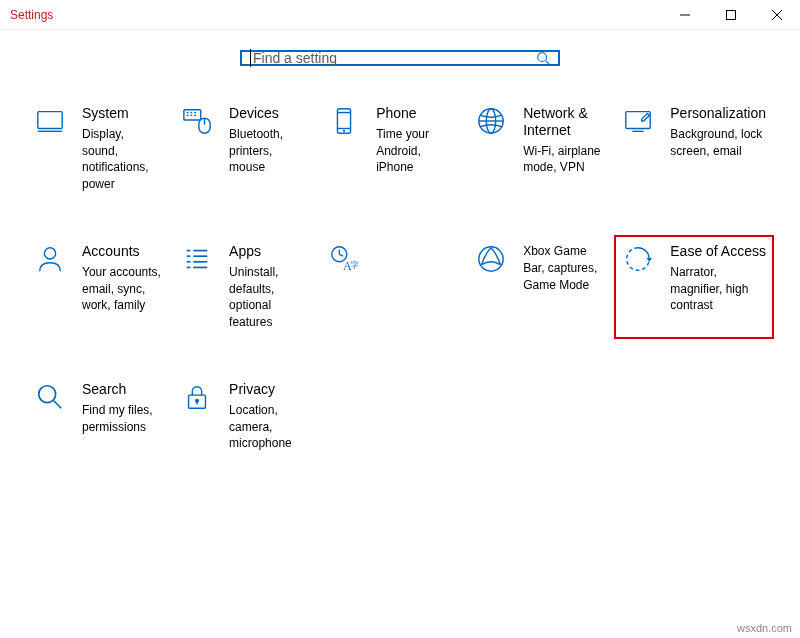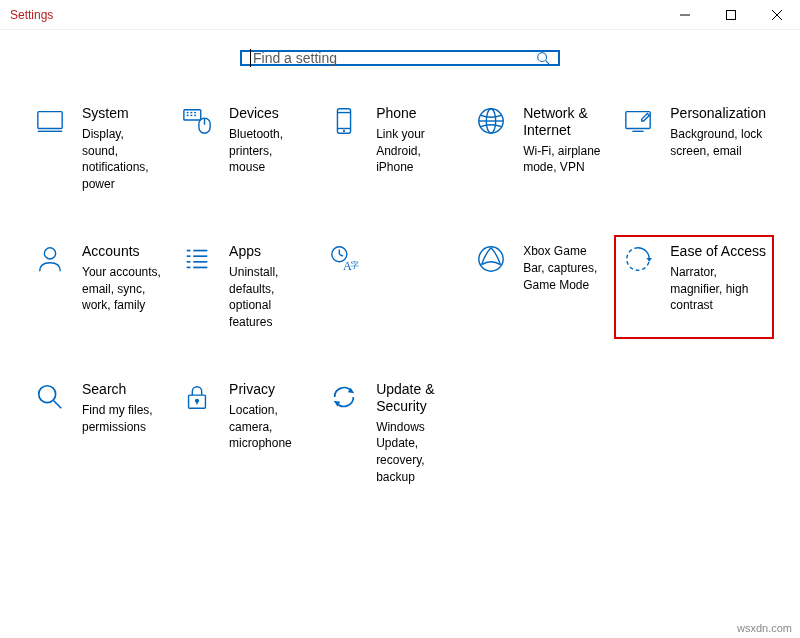--- a/index.html
+++ b/index.html
@@ -187,21 +187,21 @@
     <div class="tile-icon">
       <svg width="30" height="30" viewBox="0 0 32 32" fill="none" stroke="#0067c0" stroke-width="1.5">
           <rect x="9" y="3" width="14" height="26" rx="2"></rect>
           <line x1="9" y1="7" x2="23" y2="7"></line>
           <line x1="9" y1="24" x2="23" y2="24"></line>
           <circle cx="16" cy="26.5" r="0.5" fill="#0067c0"></circle>
         </svg>
     </div>
     <div class="tile-text">
       <div class="tile-title">Phone</div>
-      <div class="tile-desc">Link your Android, iPhone</div>
+      <div class="tile-desc">Time your Android, iPhone</div>
     </div>
   </div>
 
   <div class="tile">
     <div class="tile-icon">
       <svg width="30" height="30" viewBox="0 0 32 32" fill="none" stroke="#0067c0" stroke-width="1.5">
           <circle cx="16" cy="16" r="13"></circle>
           <ellipse cx="16" cy="16" rx="5" ry="13"></ellipse>
           <line x1="3" y1="16" x2="29" y2="16"></line>
           <path d="M5 10 Q16 14 27 10"></path>
@@ -321,30 +321,16 @@
           <circle cx="16" cy="20" r="1.5" fill="#0067c0"></circle>
           <line x1="16" y1="21" x2="16" y2="24"></line>
         </svg>
     </div>
     <div class="tile-text">
       <div class="tile-title">Privacy</div>
       <div class="tile-desc">Location, camera, microphone</div>
     </div>
   </div>
 
-  <div class="tile">
-    <div class="tile-icon">
-      <svg width="30" height="30" viewBox="0 0 32 32" fill="none" stroke="#0067c0" stroke-width="1.8">
-          <path d="M6 16 A10 10 0 0 1 24 10"></path>
-          <polygon points="23,6 27,12 20,11" fill="#0067c0" stroke="none"></polygon>
-          <path d="M26 16 A10 10 0 0 1 8 22"></path>
-          <polygon points="9,26 5,20 12,21" fill="#0067c0" stroke="none"></polygon>
-        </svg>
-    </div>
-    <div class="tile-text">
-      <div class="tile-title">Update &amp; Security</div>
-      <div class="tile-desc">Windows Update, recovery, backup</div>
-    </div>
-  </div>
 
 </div>
 
 <div class="attribution">wsxdn.com</div>
 
 </body></html>

